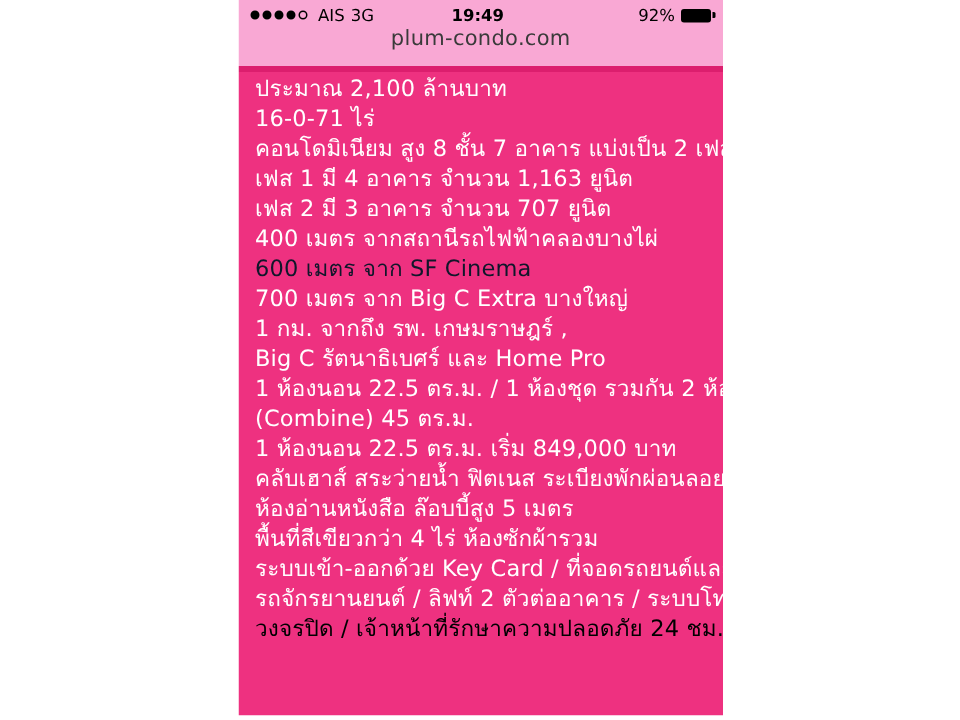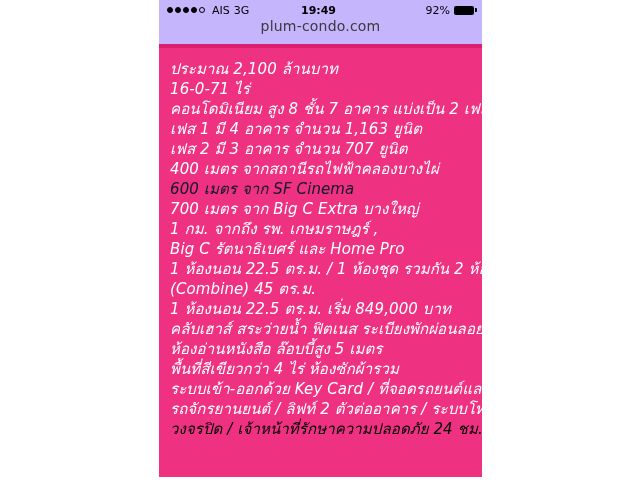--- a/index.html
+++ b/index.html
@@ -82,39 +82,38 @@
     z-index: 1;
   }
   
   .divider-strip {
     position: absolute; left: 0; right: 0; top: 44px;
     height: 4px;
     z-index: 3;
   }
   .content {
     position: absolute; left: 0; right: 0; top: 48px; bottom: 0;
-    padding: 11px 0 0 11px;
+    padding: 1px 0 0 11px;
     box-sizing: border-box;
     z-index: 1;
-    font-style: italic;
   }
   .line {
     color: #ffffff;
     font-size: 15px;
     line-height: 20px;
     white-space: nowrap;
     letter-spacing: 0.1px;
   }
 </style>
 </head>
 <body>
 
 <div class="phone">
 
-  <div class="topbar" style="background: #c4b5fd;">
+  <div class="topbar" style="background: #f9a8d4;">
     <div class="statusbar">
       <div class="sb-left">
         <span class="dots">
             <span class="dot filled"></span>
             <span class="dot filled"></span>
             <span class="dot filled"></span>
             <span class="dot filled"></span>
             <span class="dot"></span>
           </span>
         <span>AIS</span>

